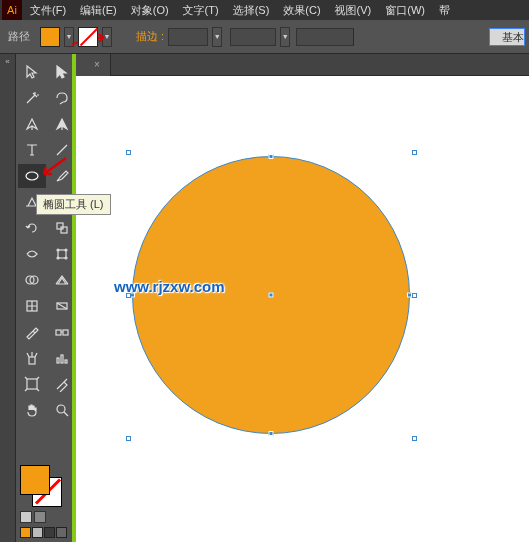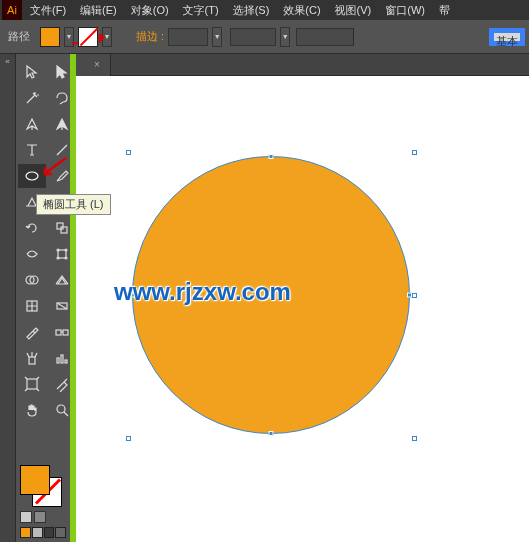--- a/index.html
+++ b/index.html
@@ -11,26 +11,26 @@
 .optbar{background:#535353;height:34px;display:flex;align-items:center;padding:0 8px;gap:4px;border-bottom:1px solid #2a2a2a;position:relative}
 .opt-label{color:#ccc;font-size:11px;margin-right:6px}
 .fill-sw{width:20px;height:20px;background:#f39c12;border:1px solid #222;cursor:pointer}
 .stroke-sw{width:20px;height:20px;background:#fff;border:1px solid #222;position:relative;cursor:pointer}
 .stroke-sw::after{content:"";position:absolute;left:-2px;top:8px;width:24px;height:2px;background:red;transform:rotate(-45deg)}
 .dd-arrow{width:10px;height:20px;background:#535353;border:1px solid #333;display:flex;align-items:center;justify-content:center;cursor:pointer;font-size:7px;color:#ccc}
 .stroke-lbl{color:#f39c12;font-size:11px;margin-left:20px}
 .stroke-inp{width:40px;height:18px;background:#4a4a4a;border:1px solid #333;color:#888;font-size:10px;padding:0 2px}
 .stroke-type{width:46px;height:18px;background:#4a4a4a;border:1px solid #333;margin-left:4px}
 .rect-btn{width:58px;height:18px;background:#4a4a4a;border:1px solid #333;margin-left:2px;border-right:1px solid #2a2a2a}
-.basic-btn{position:absolute;right:4px;top:8px;height:18px;width:36px;background:#d8d8d8;border:5px solid #3b82f6;color:#333;font-size:11px;text-align:center;line-height:16px}
+.basic-btn{position:absolute;right:4px;top:8px;height:18px;width:36px;background:#d8d8d8;border:1px solid #3b82f6;color:#333;font-size:11px;text-align:right;line-height:16px}
 .red-arrow1{position:absolute;left:72px;top:14px;width:40px;height:12px;pointer-events:none}
 .body-row{display:flex;flex:1;min-height:0}
 .tool-col{width:16px;background:#434343;border-right:1px solid #2a2a2a}
 .tool-col .tog{width:14px;height:10px;margin:3px auto;font-size:8px;text-align:center;color:#bbb}
-.tools{width:60px;background:#535353;display:flex;flex-direction:column;border-right:6px solid #84cc16;padding-top:4px;position:relative}
+.tools{width:60px;background:#535353;display:flex;flex-direction:column;border-right:4px solid #84cc16;padding-top:4px;position:relative}
 .tool-grid{display:grid;grid-template-columns:28px 28px;grid-auto-rows:24px;gap:2px 2px;padding:2px}
 .tool{display:flex;align-items:center;justify-content:center;color:#ddd;cursor:pointer;position:relative}
 .tool.sel{background:#333}
 .tool svg{width:16px;height:16px;stroke:#ddd;fill:none;stroke-width:1.2}
 .tool.sel svg{stroke:#fff}
 .swatch-area{margin-top:auto;padding:4px}
 .fs-big{position:relative;width:42px;height:42px}
 .fs-fill{position:absolute;left:0;top:0;width:30px;height:30px;background:#f39c12;border:1px solid #000}
 .fs-stroke{position:absolute;right:0;bottom:0;width:30px;height:30px;background:#fff;border:1px solid #000}
 .fs-stroke::after{content:"";position:absolute;left:-2px;top:12px;width:34px;height:3px;background:red;transform:rotate(-45deg)}
@@ -47,21 +47,21 @@
 .canvas-wrap{flex:1;background:#4a4a4a;position:relative;overflow:hidden}
 .canvas{position:absolute;left:0;top:0;right:0;bottom:0;background:#fff}
 .circle{position:absolute;left:56px;top:80px;width:278px;height:278px;border-radius:50%;background:#f1a11e;border:1px solid #3b87c8}
 .handle{position:absolute;width:5px;height:5px;background:#3b87c8;border:1px solid #fff}
 .h-n{left:50%;top:-3px;transform:translateX(-50%)}
 .h-s{left:50%;bottom:-3px;transform:translateX(-50%)}
 .h-e{right:-3px;top:50%;transform:translateY(-50%)}
 .h-w{left:-3px;top:50%;transform:translateY(-50%)}
 .h-c{left:50%;top:50%;transform:translate(-50%,-50%)}
 .bb{position:absolute;width:5px;height:5px;background:#fff;border:1px solid #3b87c8}
-.watermark{position:absolute;left:38px;top:202px;font-size:24px;font-weight:bold;color:#1565c0;text-shadow:0 0 3px #fff,0 0 3px #fff,1px 1px 0 #fff,-1px -1px 0 #fff}
+.watermark{position:absolute;left:38px;top:202px;font-size:15px;font-weight:bold;color:#1565c0;text-shadow:0 0 3px #fff,0 0 3px #fff,1px 1px 0 #fff,-1px -1px 0 #fff}
 .red-arrow2{position:absolute;left:24px;top:102px;width:28px;height:22px;pointer-events:none;z-index:5}
 .tooltip{position:absolute;left:20px;top:140px;background:#f5f5dc;border:1px solid #888;color:#333;padding:2px 6px;font-size:11px;z-index:10;white-space:nowrap}
 </style>
 </head>
 <body>
 
 <div class="app">
   <div class="menubar">
     <div class="ai-logo">Ai</div>
     <div class="menu-item">文件(F)</div>

